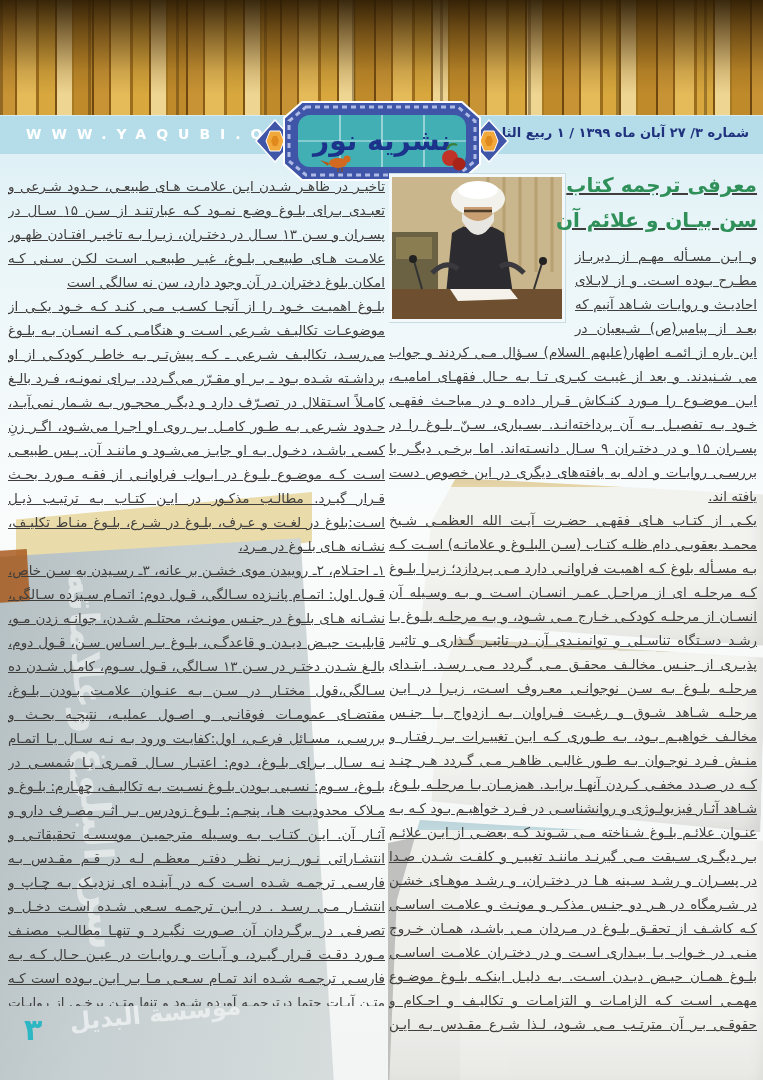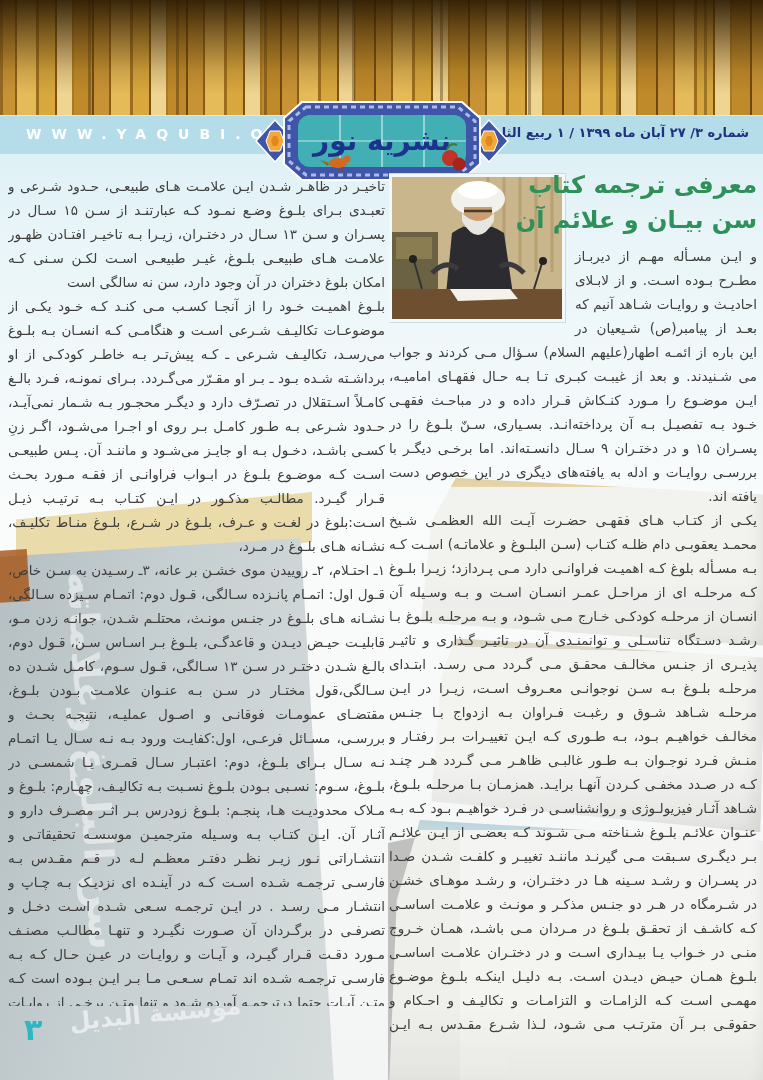--- a/index.html
+++ b/index.html
@@ -74,30 +74,30 @@
     clip-path:polygon(8% 0,100% 8%,100% 100%,0 100%,2% 30%);
     box-shadow:inset -12px 0 16px rgba(0,0,0,.08);
   }
   .slab-gray{
     left:388px;top:828px;width:72px;height:252px;background:#93938f;opacity:.55;
     clip-path:polygon(0 6%,100% 0,100% 100%,0 100%);
   }
   
   .col{
     position:absolute;z-index:5;direction:rtl;text-align:justify;
-    color:#3f3e3c;font-size:13.5px;line-height:24px;overflow:hidden;
+    color:#3f3e3c;font-size:13.5px;line-height:24px;overflow:hidden;text-decoration:underline;
   }
   .col p{margin:0;}
   .col-left{left:8px;top:174px;width:377px;height:832px;}
   .col-right{left:389px;top:168px;width:368px;height:874px;}
   .photo{
     float:left;width:170px;height:142px;margin:6px 10px 6px 0;
     border:3px solid #f3f9fb;box-shadow:0 0 0 1px #c9dde4;background:#c9b68c;
   }
-  .title{color:#2f9059;font-weight:bold;font-size:24px;line-height:35px;white-space:nowrap;}
+  .title{color:#2f9059;font-weight:bold;font-size:20px;line-height:35px;white-space:nowrap;}
   .title-block{margin-bottom:6px;}
   
   .page-num{
     position:absolute;z-index:6;left:24px;top:1012px;color:#2db6c4;
     font-size:30px;font-weight:bold;
   }
 </style>
 </head>
 <body>
 

